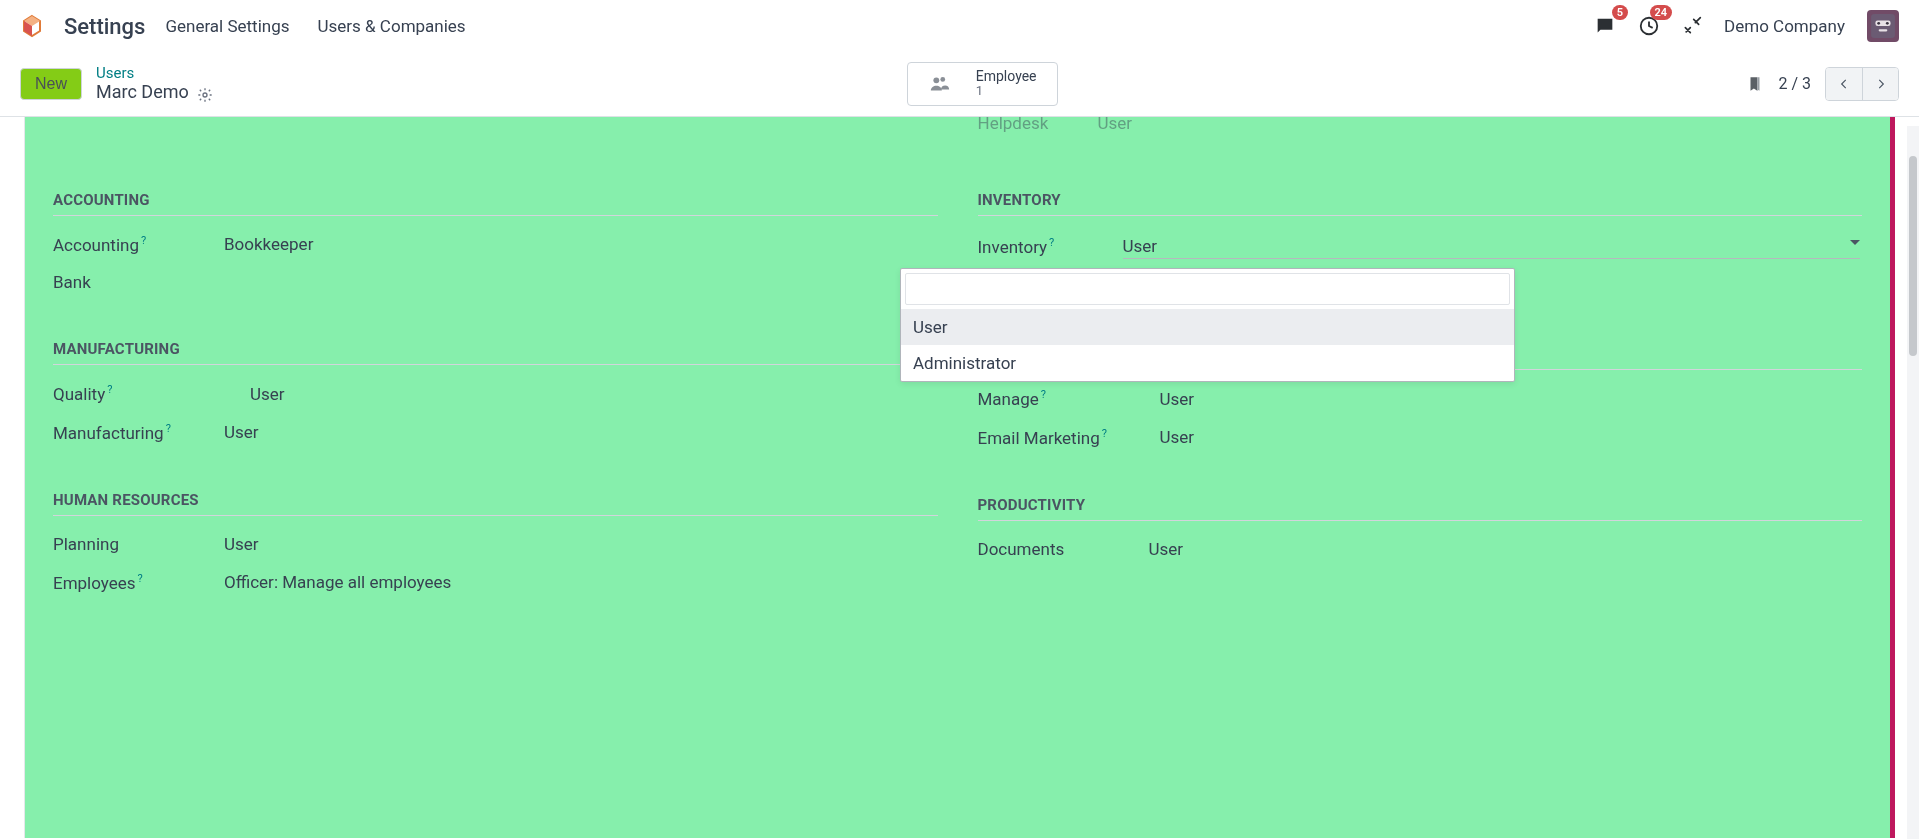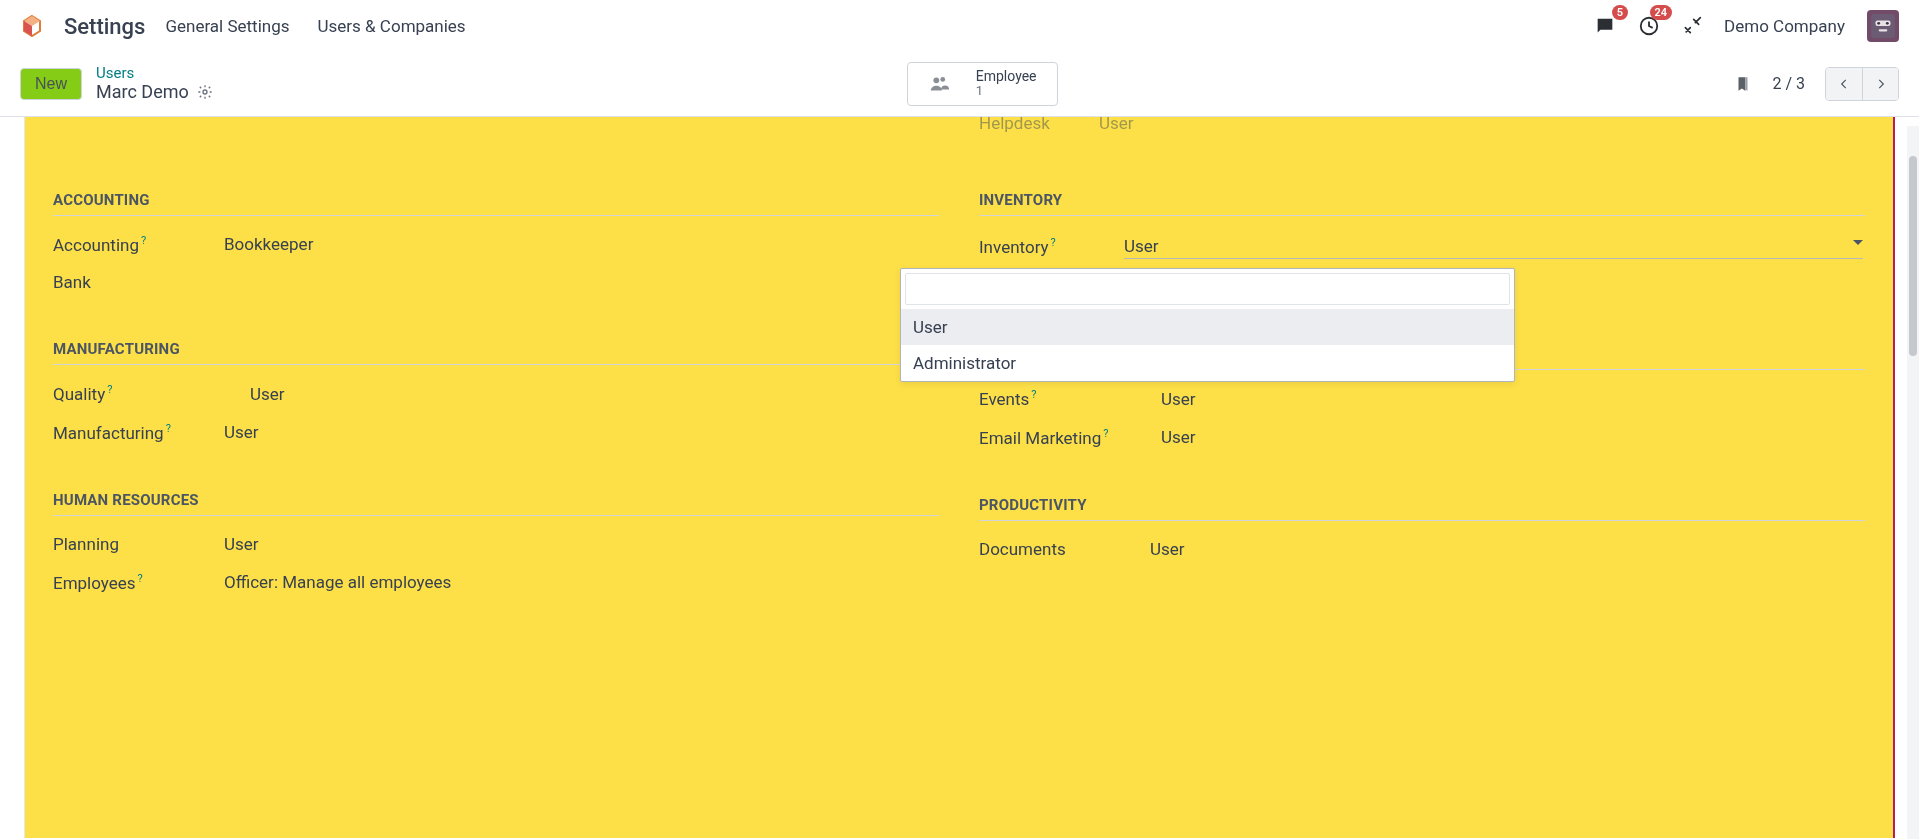--- a/index.html
+++ b/index.html
@@ -98,41 +98,41 @@
   .breadcrumb-block { line-height: 1.15; }
   .breadcrumb-top {
     color: #017e84;
     font-size: 15px;
     cursor: pointer;
   }
   .breadcrumb-bot {
     font-size: 18px;
     color: #374151;
     display: flex;
-    align-items: center;
+    align-items: flex-end;
     gap: 8px;
   }
   .statusbar-btn {
     margin-left: 680px;
     border: 1px solid #ced4da;
     border-radius: 4px;
     padding: 6px 20px;
     display: inline-flex;
     align-items: center;
     gap: 24px;
     cursor: pointer;
     background: #fff;
   }
   .statusbar-btn .sb-text { line-height: 1.1; font-size: 14px; }
   .statusbar-btn .sb-sub { font-size: 13px; color: #6b7280; }
   .pager-area {
     margin-left: auto;
     display: flex;
     align-items: center;
-    gap: 20px;
+    gap: 14px;
   }
   .pager-text { font-size: 16px; color: #374151; }
   .pager-btns {
     display: flex;
     border: 1px solid #ced4da;
     border-radius: 4px;
     overflow: hidden;
   }
   .pager-btn {
     width: 36px;
@@ -145,23 +145,23 @@
   }
   .pager-btn + .pager-btn { border-left: 1px solid #ced4da; }
 
   
   .content-outer {
     height: calc(839px - 52px - 66px);
     overflow-y: auto;
     padding: 0 24px;
   }
   .sheet {
-    background: #fde047;
+    background: #86efac;
     border-left: 1px solid #e5e7eb;
-    border-right: 2px solid #be185d;
+    border-right: 5px solid #be185d;
     padding: 0 28px 48px 28px;
     min-height: 100%;
   }
   .cols {
     display: grid;
     grid-template-columns: 1fr 1fr;
     column-gap: 40px;
   }
   .col { }
 
@@ -436,21 +436,21 @@
             </div>
           </span>
         </div>
         <div class="field-row">
           <span class="field-label"><span>Purchase</span><span class="q">?</span></span>
           <span class="field-value"></span>
         </div>
 
         <div class="sect-heading">MARKETING</div>
         <div class="field-row wide-label">
-          <span class="field-label"><span>Events</span><span class="q">?</span></span>
+          <span class="field-label"><span>Manage</span><span class="q">?</span></span>
           <span class="field-value">User</span>
         </div>
         <div class="field-row wide-label">
           <span class="field-label"><span>Email Marketing</span><span class="q">?</span></span>
           <span class="field-value">User</span>
         </div>
 
         <div class="sect-heading">PRODUCTIVITY</div>
         <div class="field-row">
           <span class="field-label">Documents</span>

